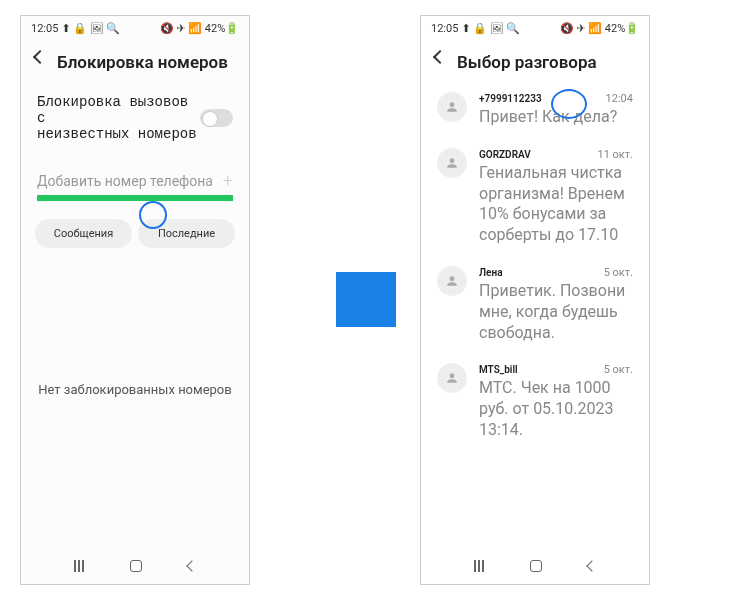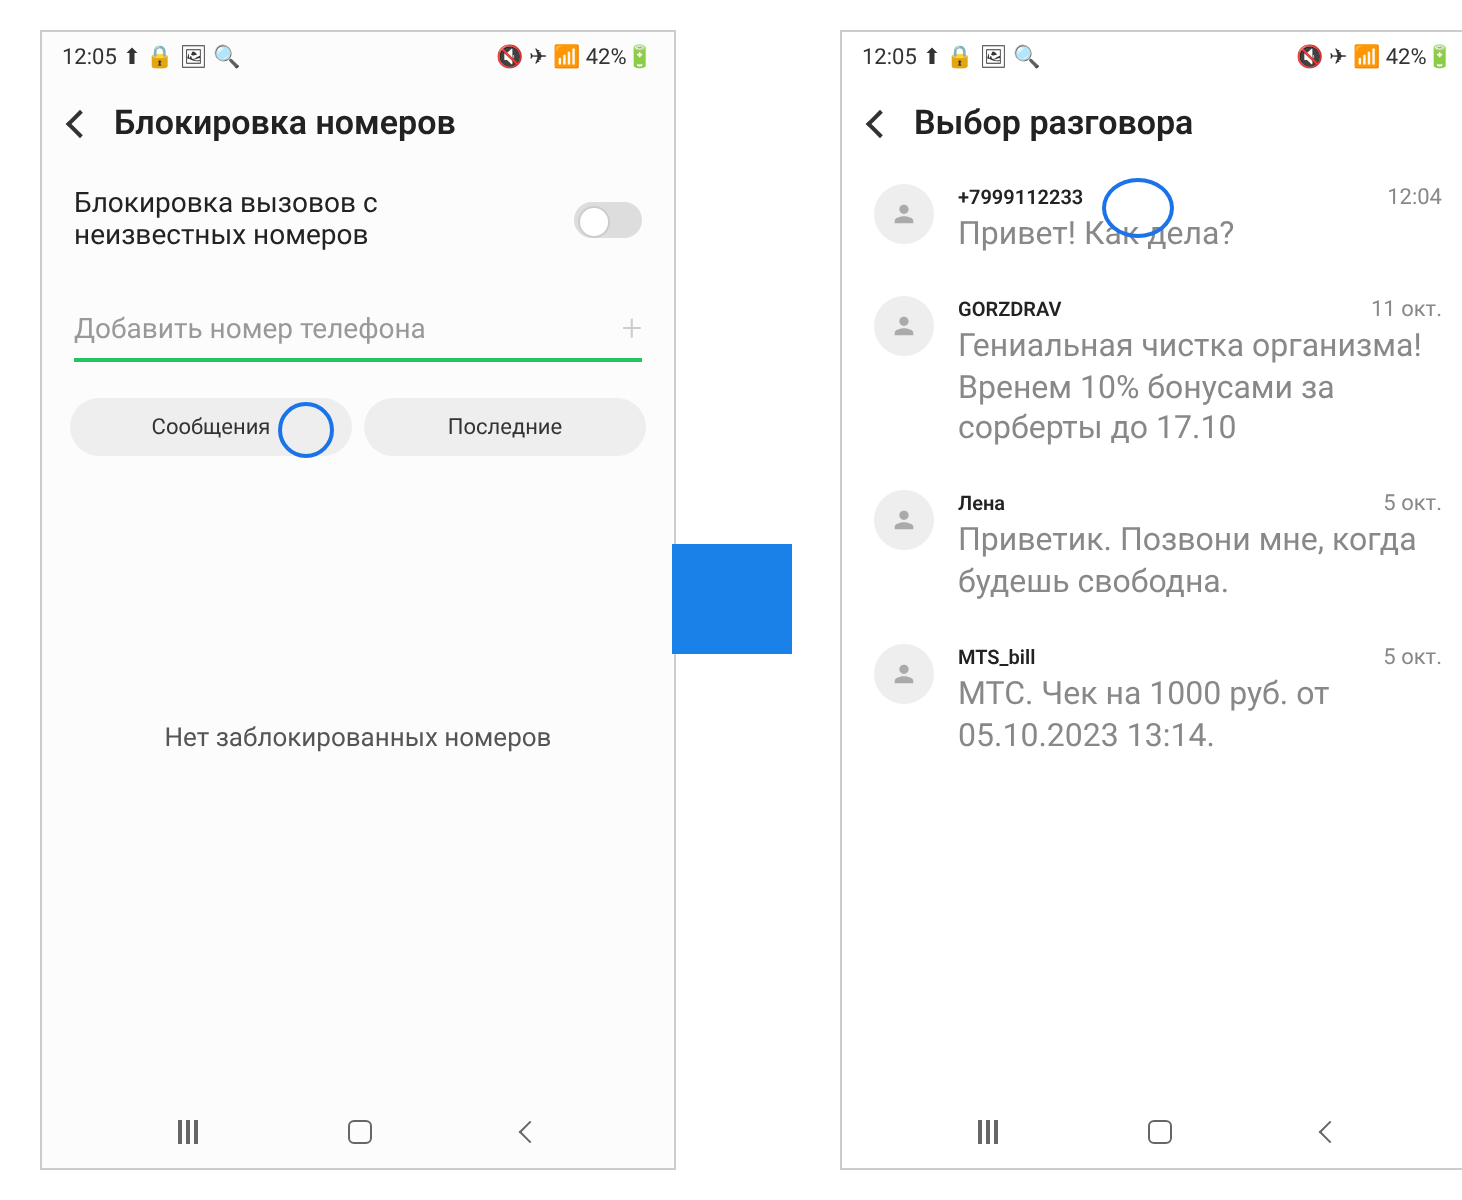--- a/index.html
+++ b/index.html
@@ -5,21 +5,21 @@
   * { box-sizing: border-box; margin: 0; padding: 0; }
   body {
     font-family: -apple-system, BlinkMacSystemFont, "Segoe UI", Roboto, sans-serif;
     background: #fff;
     width: 731px;
     height: 600px;
     position: relative;
   }
   .phone {
     position: absolute;
-    width: 318px;
+    width: 230px;
     height: 570px;
     border: 1px solid #ccc;
     background: #fff;
     display: flex;
     flex-direction: column;
     overflow: hidden;
   }
   .phone-left { left: 20px; top: 15px; background: #fcfcfc;}
   .phone-right { left: 420px; top: 15px; }
   .status-bar {
@@ -27,53 +27,53 @@
     display: flex;
     justify-content: space-between;
     align-items: center;
     padding: 0 10px;
     font-size: 11px;
     color: #333;
   }
   .status-left, .status-right { display: flex; align-items: center; gap: 3px; }
   .header {
     display: flex;
-    align-items: center;
+    align-items: flex-start;
     padding: 12px 14px 10px 14px;
     gap: 12px;
   }
   .back-icon {
     width: 10px; height: 10px;
     border-left: 2px solid #333;
     border-bottom: 2px solid #333;
     transform: rotate(45deg);
   }
   .header-title { font-size: 17px; font-weight: 600; color: #222; }
   .toggle-row {
     display: flex;
-    justify-content: space-between;
     align-items: center;
     padding: 12px 16px;
     font-size: 14px;
     color: #222;
+    font-family: Liberation Mono, monospace;
   }
   .toggle {
     width: 34px; height: 18px; border-radius: 9px;
     background: #ddd; position: relative;
   }
   .toggle::after {
     content: ""; position: absolute; width: 14px; height: 14px;
     background: #fff; border-radius: 50%; top: 2px; left: 2px;
     border: 1px solid #ccc;
   }
   .input-row {
     margin: 16px 16px 4px 16px;
     display: flex;
     align-items: center;
-    border-bottom: 2px solid #22c55e;
+    border-bottom: 6px solid #22c55e;
     padding-bottom: 4px;
   }
   .input-placeholder { color: #999; font-size: 14px; flex: 1; }
   .plus-icon { color: #ccc; font-size: 18px; font-weight: 300; }
   .chips {
     display: flex;
     gap: 6px;
     padding: 14px 14px;
     justify-content: space-between;
   }

